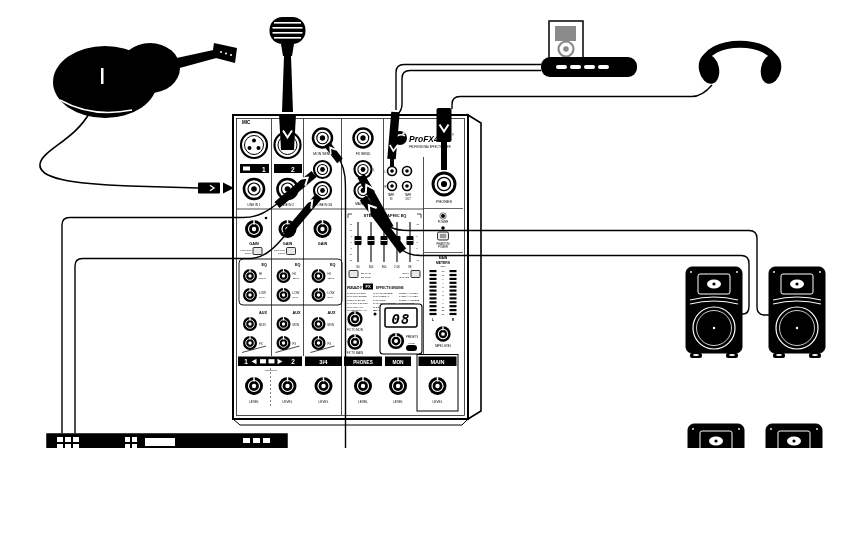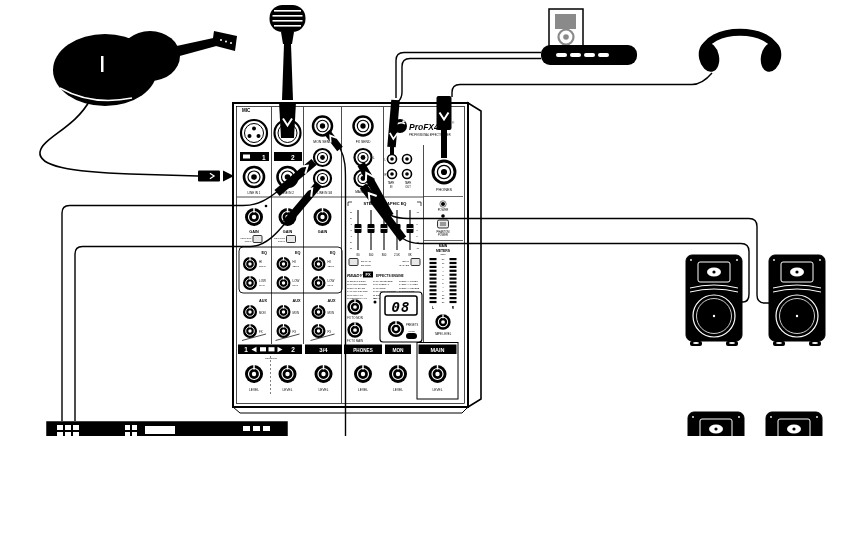--- a/index.html
+++ b/index.html
@@ -1,16 +1,16 @@
 <!DOCTYPE html>
 <html><head>
 <meta charset="utf-8">
 <style>
   html,body{margin:0;padding:0;background:#fff;}
-  .stage{position:relative;width:843px;height:436px;background:#fff;overflow:hidden;}
+  .stage{position:relative;width:843px;height:436px;background:#fff;overflow:hidden;margin-top:12px;}
   svg{display:block;}
   text{font-family:"Liberation Sans",sans-serif;fill:#000;}
   .b{font-weight:bold;}
   .w{fill:#fff;}
   .it{font-style:italic;}
   .seg{font-family:"DejaVu Sans Mono",monospace;font-weight:bold;font-style:italic;letter-spacing:1px;}
 </style>
 </head>
 <body>
 

